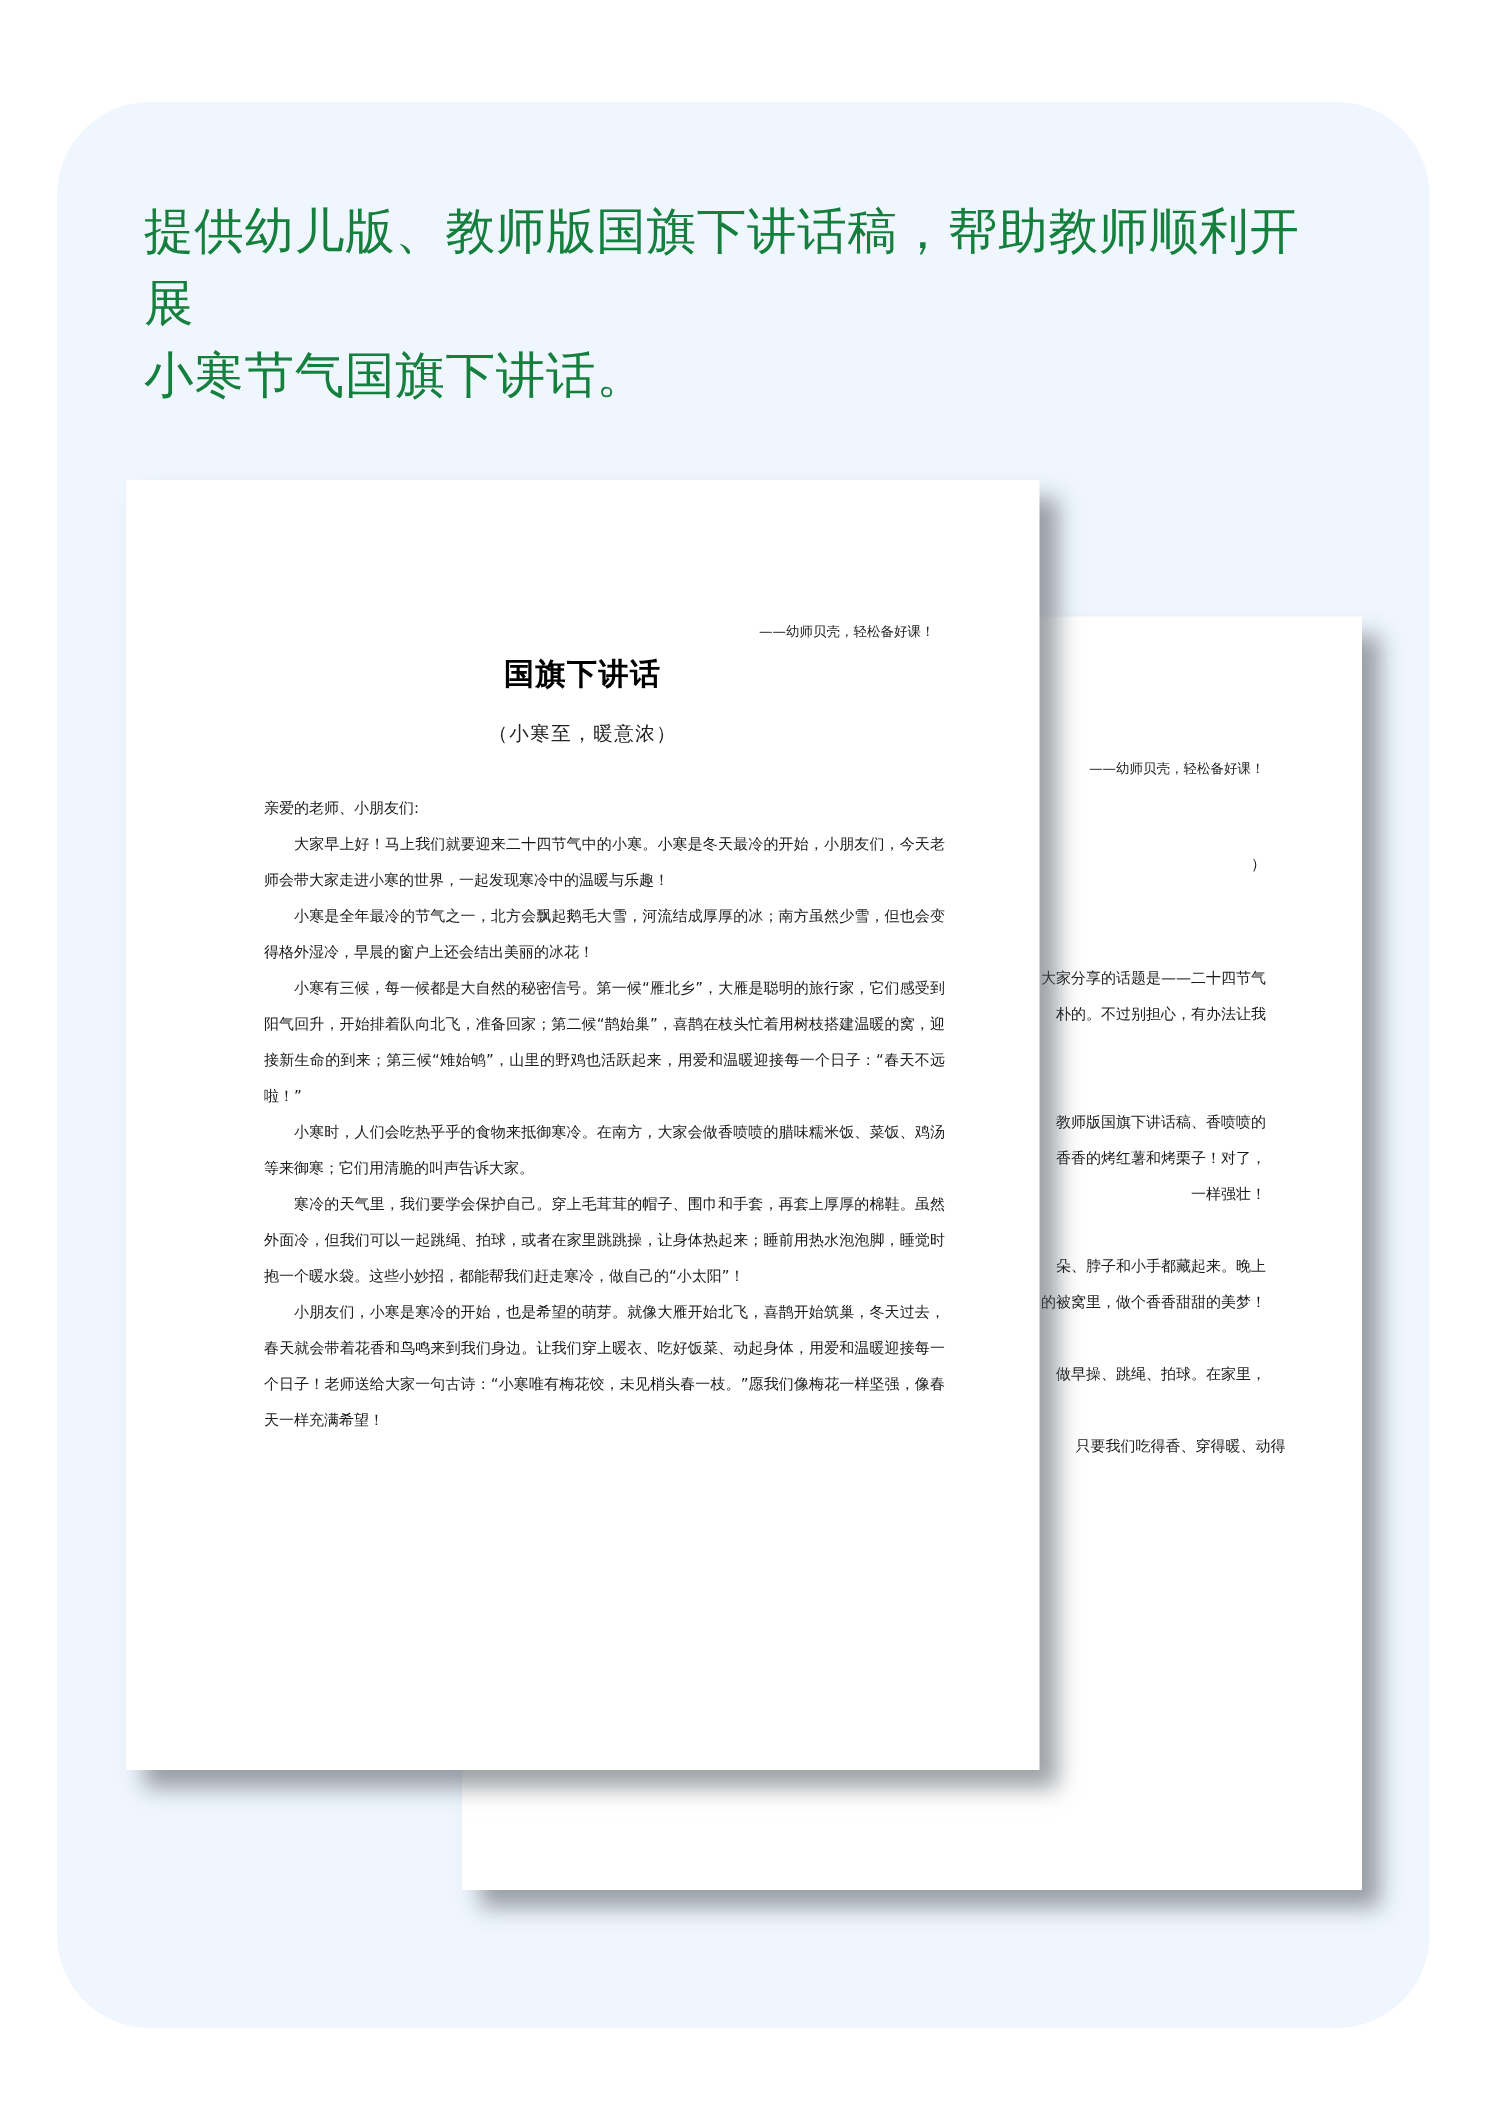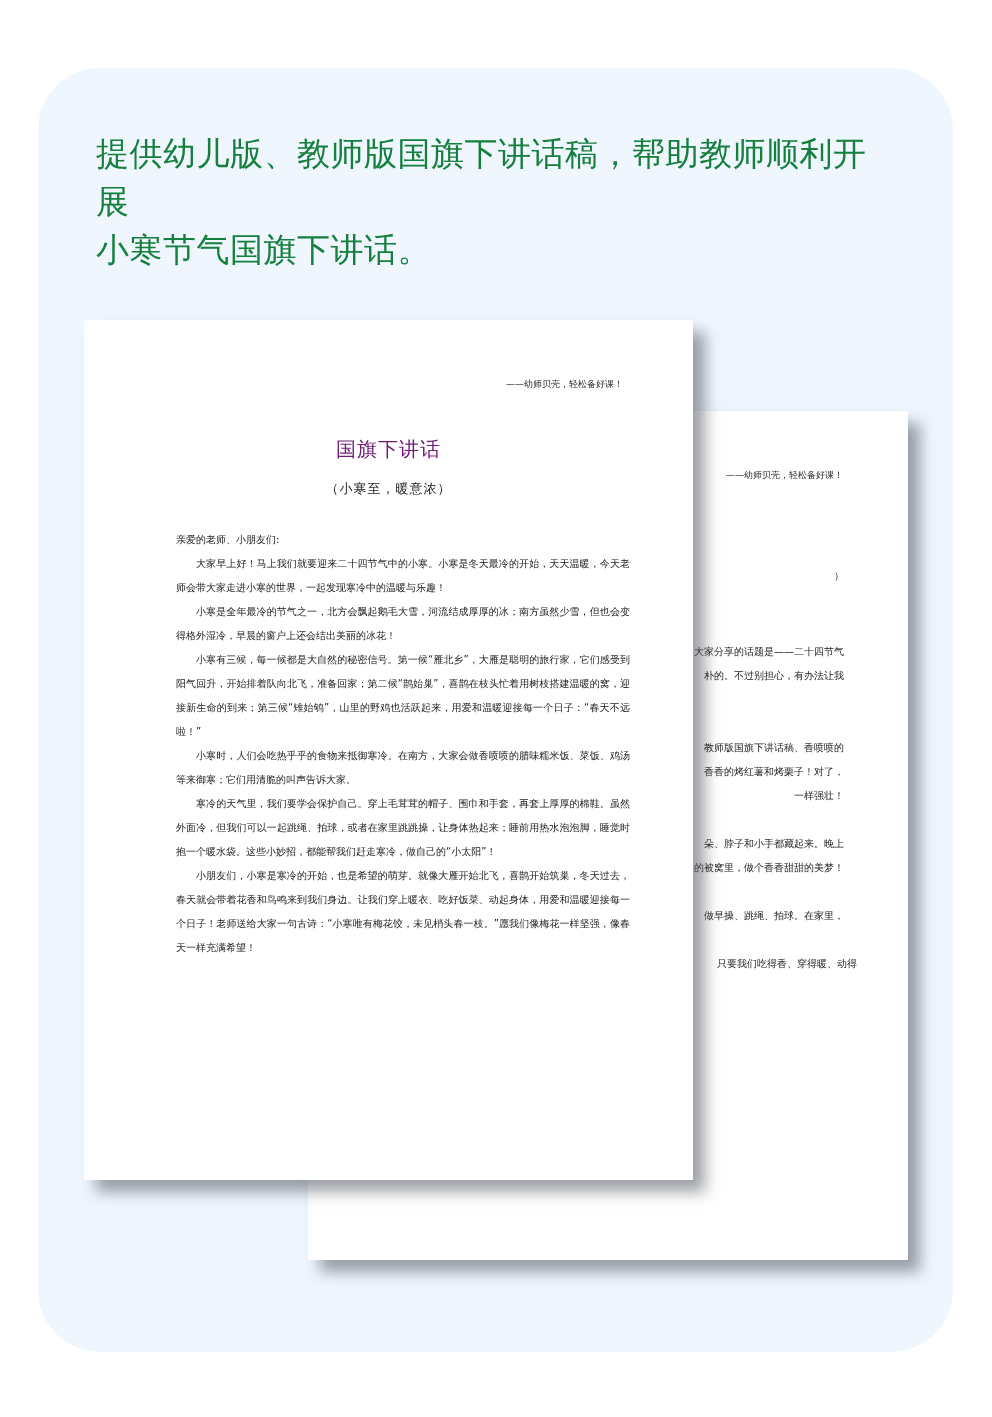--- a/index.html
+++ b/index.html
@@ -17,27 +17,27 @@
     font-size: 33px; line-height: 48px; color: #15803d;
     letter-spacing: 0.5px; font-weight: 500;
   }
   .page {
     position: absolute; background: #ffffff;
     box-shadow: 12px 12px 14px rgba(80, 86, 94, 0.55);
   }
   .page.back { left: 308px; top: 411px; width: 600px; height: 849px; }
   .page.front { left: 84px; top: 320px; width: 609px; height: 860px; }
   .slogan {
-    position: absolute; font-size: 9px; color: #222; white-space: nowrap;
+    position: absolute; font-size: 9px; color: #222; white-space: nowrap; margin-top: 37px;
   }
   .front .slogan { right: 70px; top: 58px; }
   .back .slogan { left: 418px; top: 58px; }
   .doc-title {
     position: absolute; left: 0; right: 0; top: 116px; text-align: center;
-    font-size: 20px; font-weight: normal; color: #701a75; letter-spacing: 1px;
+    font-size: 20px; font-weight: bold; color: #000000; letter-spacing: 1px;
   }
   .doc-subtitle {
     position: absolute; left: 0; right: 0; top: 160px; text-align: center;
     font-size: 13px; color: #222; letter-spacing: 1px;
   }
   .body-text {
     position: absolute; left: 92px; top: 208px; width: 454px;
     font-size: 10px; line-height: 24px; color: #1a1a1a; text-align: justify;
   }
   .body-text p { margin: 0; text-indent: 2em; }
@@ -72,20 +72,20 @@
       <div class="back-frag" style="top: 546px; right: 51px;">只要我们吃得香、穿得暖、动得</div>
     </div>
 </div>
 
 <div class="page front">
   <div class="slogan">——幼师贝壳，轻松备好课！</div>
   <div class="doc-title">国旗下讲话</div>
   <div class="doc-subtitle">（小寒至，暖意浓）</div>
   <div class="body-text">
     <p class="greet">亲爱的老师、小朋友们:</p>
-    <p>大家早上好！马上我们就要迎来二十四节气中的小寒。小寒是冬天最冷的开始，天天温暖，今天老师会带大家走进小寒的世界，一起发现寒冷中的温暖与乐趣！</p>
+    <p>大家早上好！马上我们就要迎来二十四节气中的小寒。小寒是冬天最冷的开始，小朋友们，今天老师会带大家走进小寒的世界，一起发现寒冷中的温暖与乐趣！</p>
     <p>小寒是全年最冷的节气之一，北方会飘起鹅毛大雪，河流结成厚厚的冰；南方虽然少雪，但也会变得格外湿冷，早晨的窗户上还会结出美丽的冰花！</p>
     <p>小寒有三候，每一候都是大自然的秘密信号。第一候“雁北乡”，大雁是聪明的旅行家，它们感受到阳气回升，开始排着队向北飞，准备回家；第二候“鹊始巢”，喜鹊在枝头忙着用树枝搭建温暖的窝，迎接新生命的到来；第三候“雉始鸲”，山里的野鸡也活跃起来，用爱和温暖迎接每一个日子：“春天不远啦！”</p>
     <p>小寒时，人们会吃热乎乎的食物来抵御寒冷。在南方，大家会做香喷喷的腊味糯米饭、菜饭、鸡汤等来御寒；它们用清脆的叫声告诉大家。</p>
     <p>寒冷的天气里，我们要学会保护自己。穿上毛茸茸的帽子、围巾和手套，再套上厚厚的棉鞋。虽然外面冷，但我们可以一起跳绳、拍球，或者在家里跳跳操，让身体热起来；睡前用热水泡泡脚，睡觉时抱一个暖水袋。这些小妙招，都能帮我们赶走寒冷，做自己的“小太阳”！</p>
     <p>小朋友们，小寒是寒冷的开始，也是希望的萌芽。就像大雁开始北飞，喜鹊开始筑巢，冬天过去，春天就会带着花香和鸟鸣来到我们身边。让我们穿上暖衣、吃好饭菜、动起身体，用爱和温暖迎接每一个日子！老师送给大家一句古诗：“小寒唯有梅花饺，未见梢头春一枝。”愿我们像梅花一样坚强，像春天一样充满希望！</p>
   </div>
 </div>
 
 </body></html>

